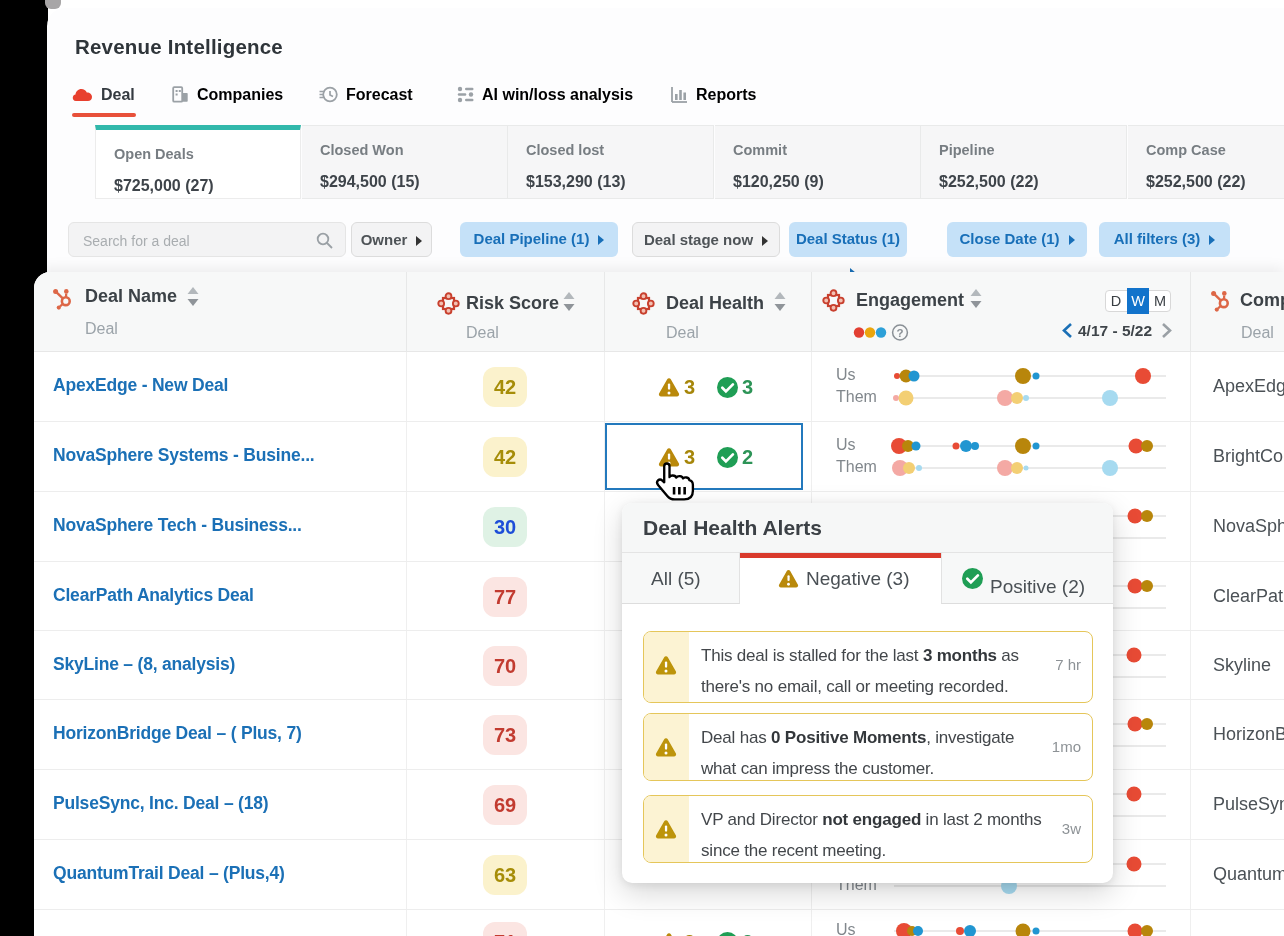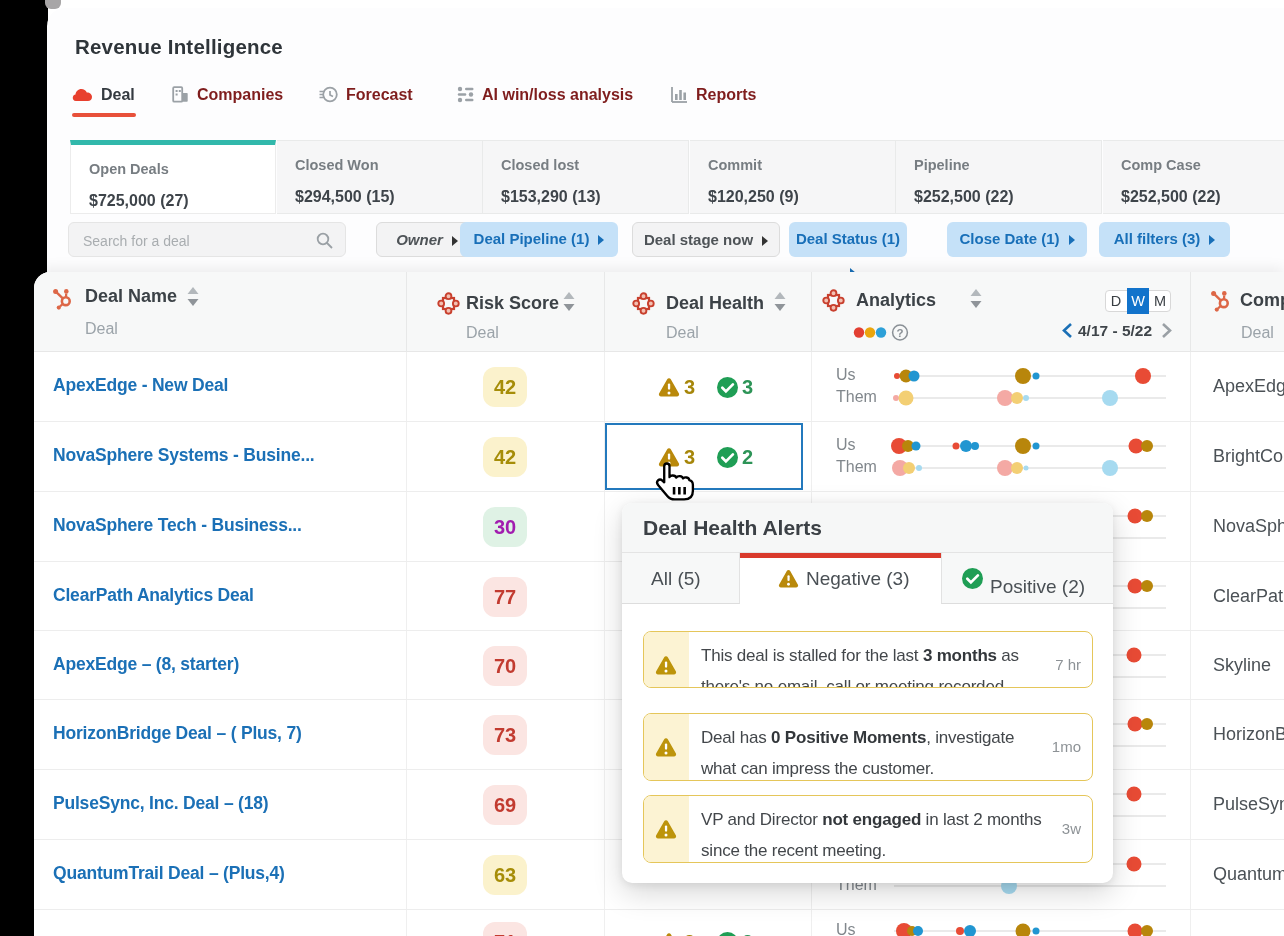--- a/index.html
+++ b/index.html
@@ -5,26 +5,26 @@
 * { margin:0; padding:0; box-sizing:border-box; }
 html,body { width:1284px; height:936px; overflow:hidden; }
 body { font-family:"Liberation Sans", sans-serif; background:#fff; position:relative; }
 .abs { position:absolute; }
 
 #black { left:0; top:0; width:48px; height:936px; background:#000; }
 
 #hcard { left:47px; top:8px; width:1237px; height:290px; background:#fdfdfe; border-radius:18px 0 0 0; }
 #title { left:28px; top:27px; font-size:20.5px; font-weight:bold; color:#2f353a; letter-spacing:.2px; }
 
-.ttab { top:78px; height:20px; font-size:16px; font-weight:bold; color:#7f1d1d; }
+.ttab { top:78px; height:20px; font-size:16px; font-weight:bold; color:#000000; }
 .ttab svg { vertical-align:-3px; margin-right:8px; }
 #tab-deal { left:25px; color:#343a40; }
 #redline { left:25px; top:105px; width:64px; height:4px; background:#e8503a; border-radius:2px; }
 
-.scard { top:132px; width:206px; height:74px; background:#f6f6f7; border:1px solid #e9eaea; border-left:none; }
+.scard { top:117px; width:206px; height:74px; background:#f6f6f7; border:1px solid #e9eaea; border-left:none;margin-left:25px; }
 .scard.first { background:#fff; border:1px solid #ececec; border-top:5px solid #31b8ab; }
 .scard .lbl { position:absolute; left:18px; top:16px; font-size:14.5px; color:#777d82; font-weight:bold; }
 .scard .val { position:absolute; left:18px; top:47px; font-size:16px; color:#3e444a; font-weight:bold; }
 
 #search { left:21px; top:214px; width:278px; height:35px; background:#f3f3f4; border:1px solid #e5e5e5; border-radius:6px; }
 #search .ph { position:absolute; left:14px; top:10px; font-size:14px; color:#a9adb0; }
 .chip { top:214px; height:35px; border-radius:6px; font-size:15px; font-weight:bold; line-height:33px; text-align:center; }
 .chip.gray { background:#f3f3f4; border:1px solid #dcdcdc; color:#4e5357; }
 .chip.blue { background:#c5e1f8; color:#186fb8; }
 .caret { display:inline-block; width:0; height:0; border-left:6px solid currentColor; border-top:5px solid transparent; border-bottom:5px solid transparent; margin-left:9px; vertical-align:-1px; }
@@ -32,21 +32,21 @@
 #tcard { left:34px; top:272px; width:1250px; height:664px; background:#fff; border-radius:16px 0 0 0; box-shadow:0 -4px 14px rgba(0,0,0,.07); }
 #thead { left:0; top:0; width:1250px; height:80px; background:#f7f8f8; border-radius:16px 0 0 0; border-bottom:1px solid #e7e7e7; }
 .vsep { top:0; width:1px; height:664px; background:#efefef; }
 .vsep.h { height:80px; background:#e7e8e8; }
 .coltitle { font-size:18px; font-weight:bold; color:#3c4247; }
 .subdeal { font-size:16px; color:#9ba3a9; }
 .hrow { left:0; width:1250px; border-bottom:1px solid #ededed; }
 .dn { left:19px; font-size:17.5px; letter-spacing:-0.2px; font-weight:bold; color:#1b70b6; white-space:nowrap; }
 .pill { left:449px; width:44px; height:40px; border-radius:12px; text-align:center; line-height:40px; font-size:20px; font-weight:bold; }
 .pill.y { background:#fbf2cc; color:#a68d08; }
-.pill.g { background:#dff2e5; color:#a21caf; }
+.pill.g { background:#dff2e5; color:#1d4ed8; }
 .pill.r { background:#fbe5e2; color:#c23b30; }
 .cnt { font-size:20px; font-weight:bold; }
 .cnt.w { color:#a6860a; }
 .cnt.g { color:#2d9457; }
 .ut { font-size:16px; color:#81878c; }
 .comp { left:1179px; font-size:18px; color:#4b5156; white-space:nowrap; }
 
 #hicell { left:571px; top:151px; width:198px; height:67px; border:2px solid #2379bd; }
 
 #pop { left:622px; top:503px; width:491px; height:380px; background:#fff; border-radius:10px; box-shadow:0 10px 30px rgba(0,0,0,.16), 0 2px 8px rgba(0,0,0,.08); z-index:40; }
@@ -127,21 +127,21 @@
       <span class="lbl">Comp Case</span>
       <span class="val">$252,500 (22)</span>
     </div>
   <div class="abs" id="search">
       <span class="ph">Search for a deal</span>
     <svg style="position:absolute;right:12px;top:9px;" width="17" height="17" viewBox="0 0 17 17">
         <circle cx="7" cy="7" r="5.3" fill="none" stroke="#9aa0a5" stroke-width="1.8"></circle>
         <path d="M11 11 L16 16" stroke="#9aa0a5" stroke-width="1.8"></path>
       </svg>
   </div>
-  <div class="abs chip gray" style="left:329px; width:102px;font-style:italic;">Owner<span class="caret" style="border-left-color:#333;"></span></div>
+  <div class="abs chip gray" style="left:304px; width:81px;">Owner<span class="caret" style="border-left-color:#333;"></span></div>
   <div class="abs chip blue" style="left:413px; width:158px;">Deal Pipeline (1)<span class="caret"></span></div>
   <div class="abs chip gray" style="left:585px; width:148px;">Deal stage now<span class="caret" style="border-left-color:#333;"></span></div>
   <div class="abs chip blue" style="left:742px; width:118px;">Deal Status (1)<span class="caret"></span></div>
   <div class="abs chip blue" style="left:900px; width:140px;">Close Date (1)<span class="caret"></span></div>
   <div class="abs chip blue" style="left:1052px; width:131px;">All filters (3)<span class="caret"></span></div>
 </div>
 <div class="abs" id="tcard">
   <div class="abs" id="thead"></div>
   <svg class="abs" style="left:18px;top:16px;" width="21" height="22" viewBox="0 0 21 22">
       <circle cx="13.8" cy="13.2" r="3.9" fill="none" stroke="#dd6747" stroke-width="2.6"></circle>
@@ -187,21 +187,21 @@
     </svg>
   <span class="abs subdeal" style="left:632px;top:52px;">Deal</span>
 
   <svg class="abs crossi" style="left:788px;top:17px;" width="23" height="23" viewBox="0 0 23 23">
       <rect x="6" y="6" width="11" height="11" fill="none" stroke="#c8402e" stroke-width="2.2"></rect>
       <circle cx="11.5" cy="4.2" r="2.9" fill="#f3c0b2" stroke="#c8402e" stroke-width="1.9"></circle>
       <circle cx="11.5" cy="18.8" r="2.9" fill="#f3c0b2" stroke="#c8402e" stroke-width="1.9"></circle>
       <circle cx="4.2" cy="11.5" r="2.9" fill="#f3c0b2" stroke="#c8402e" stroke-width="1.9"></circle>
       <circle cx="18.8" cy="11.5" r="2.9" fill="#f3c0b2" stroke="#c8402e" stroke-width="1.9"></circle>
     </svg>
-  <span class="abs coltitle" style="left:822px;top:18px;">Analytics</span>
+  <span class="abs coltitle" style="left:822px;top:18px;">Engagement</span>
   <svg class="abs" style="left:936px;top:17px;" width="12" height="19" viewBox="0 0 12 19">
       <path d="M6 0 L11.5 7 H0.5 Z" fill="#b3b8bc"></path>
       <path d="M6 19 L0.5 12 H11.5 Z" fill="#8f9499"></path>
     </svg>
   <svg class="abs" style="left:819px;top:52px;" width="84" height="17" viewBox="0 0 84 17">
       <circle cx="6" cy="8.5" r="5.2" fill="#e23f32"></circle>
       <circle cx="17" cy="8.5" r="5.2" fill="#eba50c"></circle>
       <circle cx="28" cy="8.5" r="5.2" fill="#2da0d8"></circle>
       <circle cx="47" cy="8.5" r="7.4" fill="none" stroke="#8a9096" stroke-width="1.5"></circle>
       <text x="47" y="12.6" font-size="11.5" fill="#8a9096" text-anchor="middle" font-weight="bold">?</text>
@@ -323,21 +323,21 @@
     <span class="abs dn" style="top:23px;">ClearPath Analytics Deal</span>
     <span class="abs pill r" style="top:15px;">77</span>
     <svg class="abs" style="left:850px;top:0;" width="300" height="70">
       <path d="M10 24 H282 M10 46 H282" stroke="#e3e3e3" stroke-width="1.5"></path>
       <circle cx="251" cy="24" r="7.5" fill="#e84b35"></circle>
         <circle cx="263" cy="24" r="6" fill="#b8860b"></circle>
     </svg>
     <span class="abs comp" style="top:24px;">ClearPath</span>
   </div>
   <div class="abs hrow" style="top:359px;height:69px;">
-    <span class="abs dn" style="top:23px;">ApexEdge – (8, starter)</span>
+    <span class="abs dn" style="top:23px;">SkyLine – (8, analysis)</span>
     <span class="abs pill r" style="top:15px;">70</span>
     <svg class="abs" style="left:850px;top:0;" width="300" height="70">
       <path d="M10 24 H282 M10 46 H282" stroke="#e3e3e3" stroke-width="1.5"></path>
       <circle cx="250" cy="24" r="7.5" fill="#e84b35"></circle>
     </svg>
     <span class="abs comp" style="top:24px;">Skyline</span>
   </div>
   <div class="abs hrow" style="top:428px;height:70px;">
     <span class="abs dn" style="top:23px;">HorizonBridge Deal – ( Plus, 7)</span>
     <span class="abs pill r" style="top:15px;">73</span>
@@ -413,21 +413,21 @@
       </svg>
     <span style="position:absolute;left:66px;top:15px;">Negative (3)</span>
   </div>
   <div class="ptab" style="left:319px;width:172px;border-left:1px solid #e2e2e2;">
     <svg style="position:absolute;left:20px;top:15px;" width="21" height="21" viewBox="0 0 21 21">
         <circle cx="10.5" cy="10.5" r="10.5" fill="#1f9e55"></circle>
         <path d="M5.3 10.8 l3.6 3.6 7 -7" stroke="#fff" stroke-width="2.7" fill="none" stroke-linecap="round"></path>
       </svg>
     <span style="position:absolute;left:48px;top:15px;margin-top:8px;">Positive (2)</span>
   </div>
-  <div class="alert" style="top:128px;height:57px;">
+  <div class="alert" style="top:128px;height:72px;">
     <div class="strip">
         <svg style="position:absolute;left:11px;top:23px;" width="22" height="20" viewBox="0 0 22 20">
           <path d="M9.2 2.2 a2.1 2.1 0 0 1 3.6 0 L20.8 16.2 a2.2 2.2 0 0 1 -1.9 3.3 H3.1 a2.2 2.2 0 0 1 -1.9 -3.3 Z" fill="#bd940b"></path>
           <rect x="9.9" y="6.5" width="2.3" height="6.2" rx="1.1" fill="#fff"></rect>
           <circle cx="11" cy="16" r="1.5" fill="#fff"></circle>
         </svg>
       </div>
     <div class="txt">This deal is stalled for the last <b>3 months</b> as<br>there's no email, call or meeting recorded.</div>
     <span class="time" style="top:24px;">7 hr</span>
   </div>

